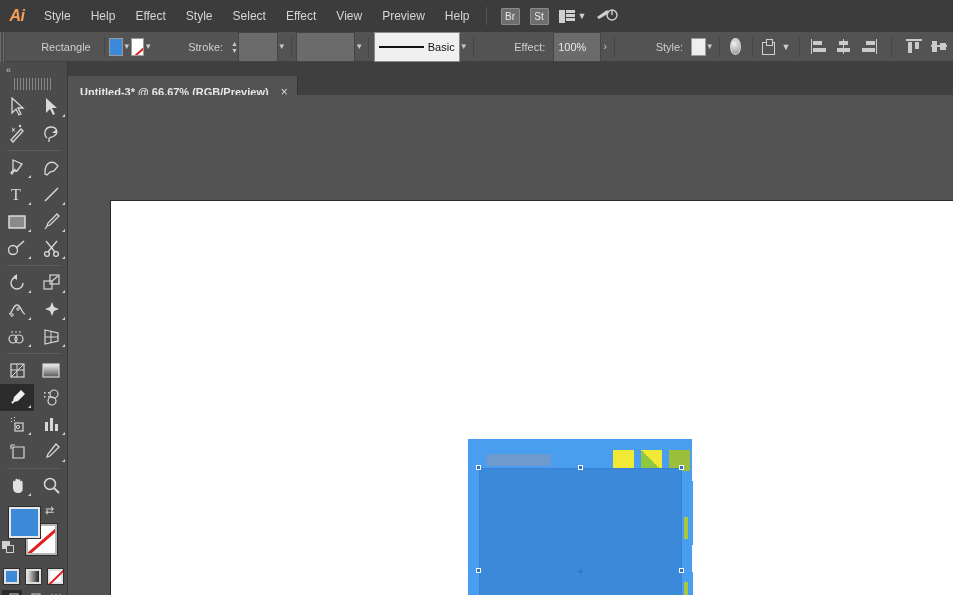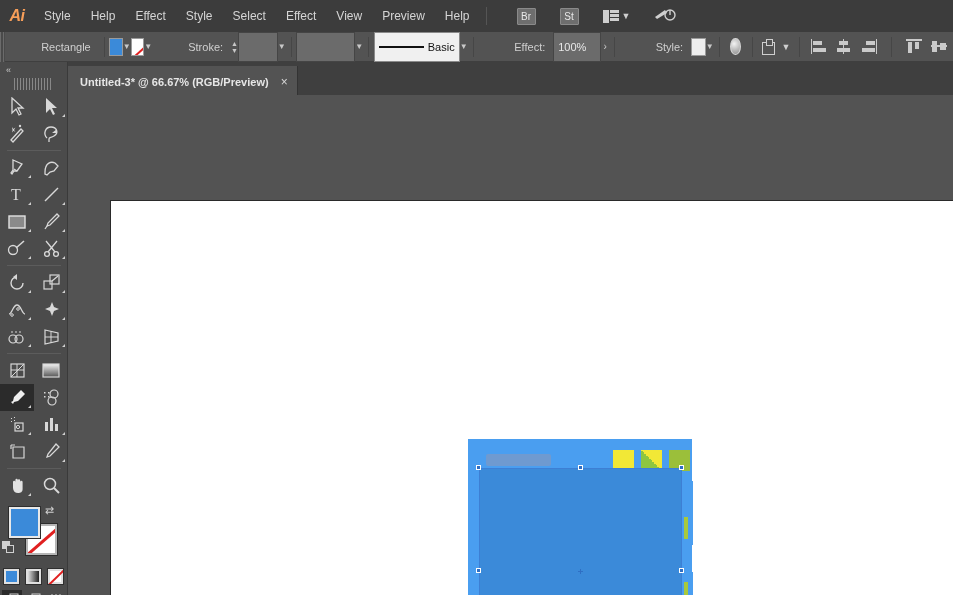--- a/index.html
+++ b/index.html
@@ -21,21 +21,21 @@
     color: #f79e59; font-size: 16px; font-weight: bold; font-style: italic;
     letter-spacing: -0.5px;
   }
   .menu-item {
     padding: 0 10px; height: 32px; line-height: 32px;
     color: #d5d5d5; font-size: 12px; white-space: nowrap;
   }
   .menubar-sep {
     width: 1px; height: 18px; background: #555; margin: 0 6px;
   }
-  .mb-right { display: flex; align-items: center; margin-left: 24px; gap: 24px; }
+  .mb-right { display: flex; align-items: center; margin-left: 8px; gap: 10px; }
   .badge-btn {
     width: 19px; height: 17px; background: #6e6e6e; border: 1px solid #8a8a8a;
     color: #e8e8e8; font-size: 10px; display: flex; align-items: center;
     justify-content: center; border-radius: 1px;
   }
   .arrange-icon { display: flex; align-items: center; gap: 3px; }
   .ar-glyph { display: flex; gap: 1px; }
   .ar-glyph i { display: block; width: 6px; height: 13px; background: #cfcfcf; }
   .ar-glyph .stack { display: flex; flex-direction: column; gap: 1px; }
   .ar-glyph .stack b { display: block; width: 9px; height: 3px; background: #cfcfcf; }
@@ -100,21 +100,21 @@
   }
   .align-icon { width: 16px; height: 15px; position: relative; }
   .align-icon i { position: absolute; background: #cacaca; display: block; }
 
   
   .tabstrip {
     position: absolute; left: 0; top: 62px; width: 953px; height: 33px;
     background: #3f3f3f;
   }
   .doctab {
-    position: absolute; left: 68px; top: 4px; height: 31px;
+    position: absolute; left: 68px; top: 14px; height: 31px;
     background: #535353; display: flex; align-items: center;
     padding: 0 9px 0 12px; border-right: 1px solid #333;
   }
   .doctab-title { color: #e6e6e6; font-size: 11px; font-weight: bold; white-space: nowrap; }
   .doctab-close { color: #d8d8d8; font-size: 12px; margin-left: 12px; line-height: 1; }
 
   
   .toolpanel {
     position: absolute; left: 0; top: 62px; width: 68px; height: 533px;
     background: #4b4b4b; border-right: 1px solid #3a3a3a;

